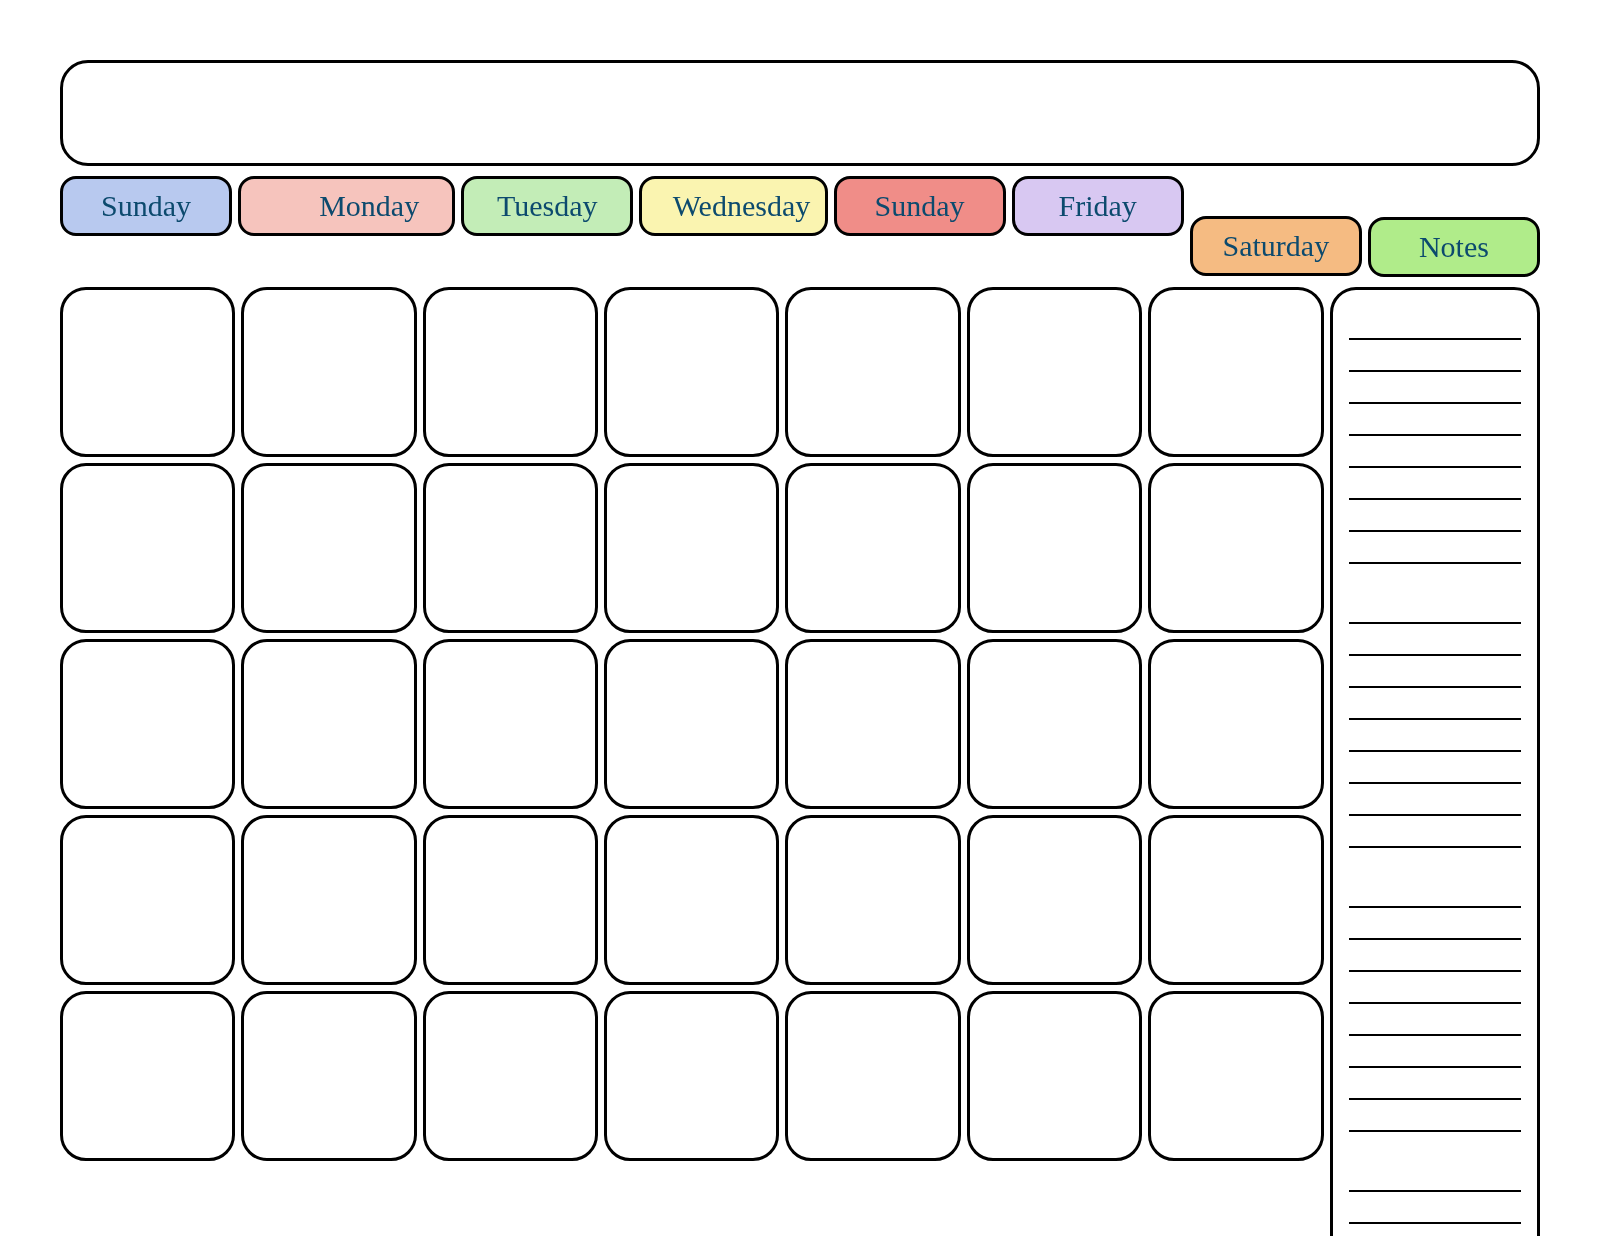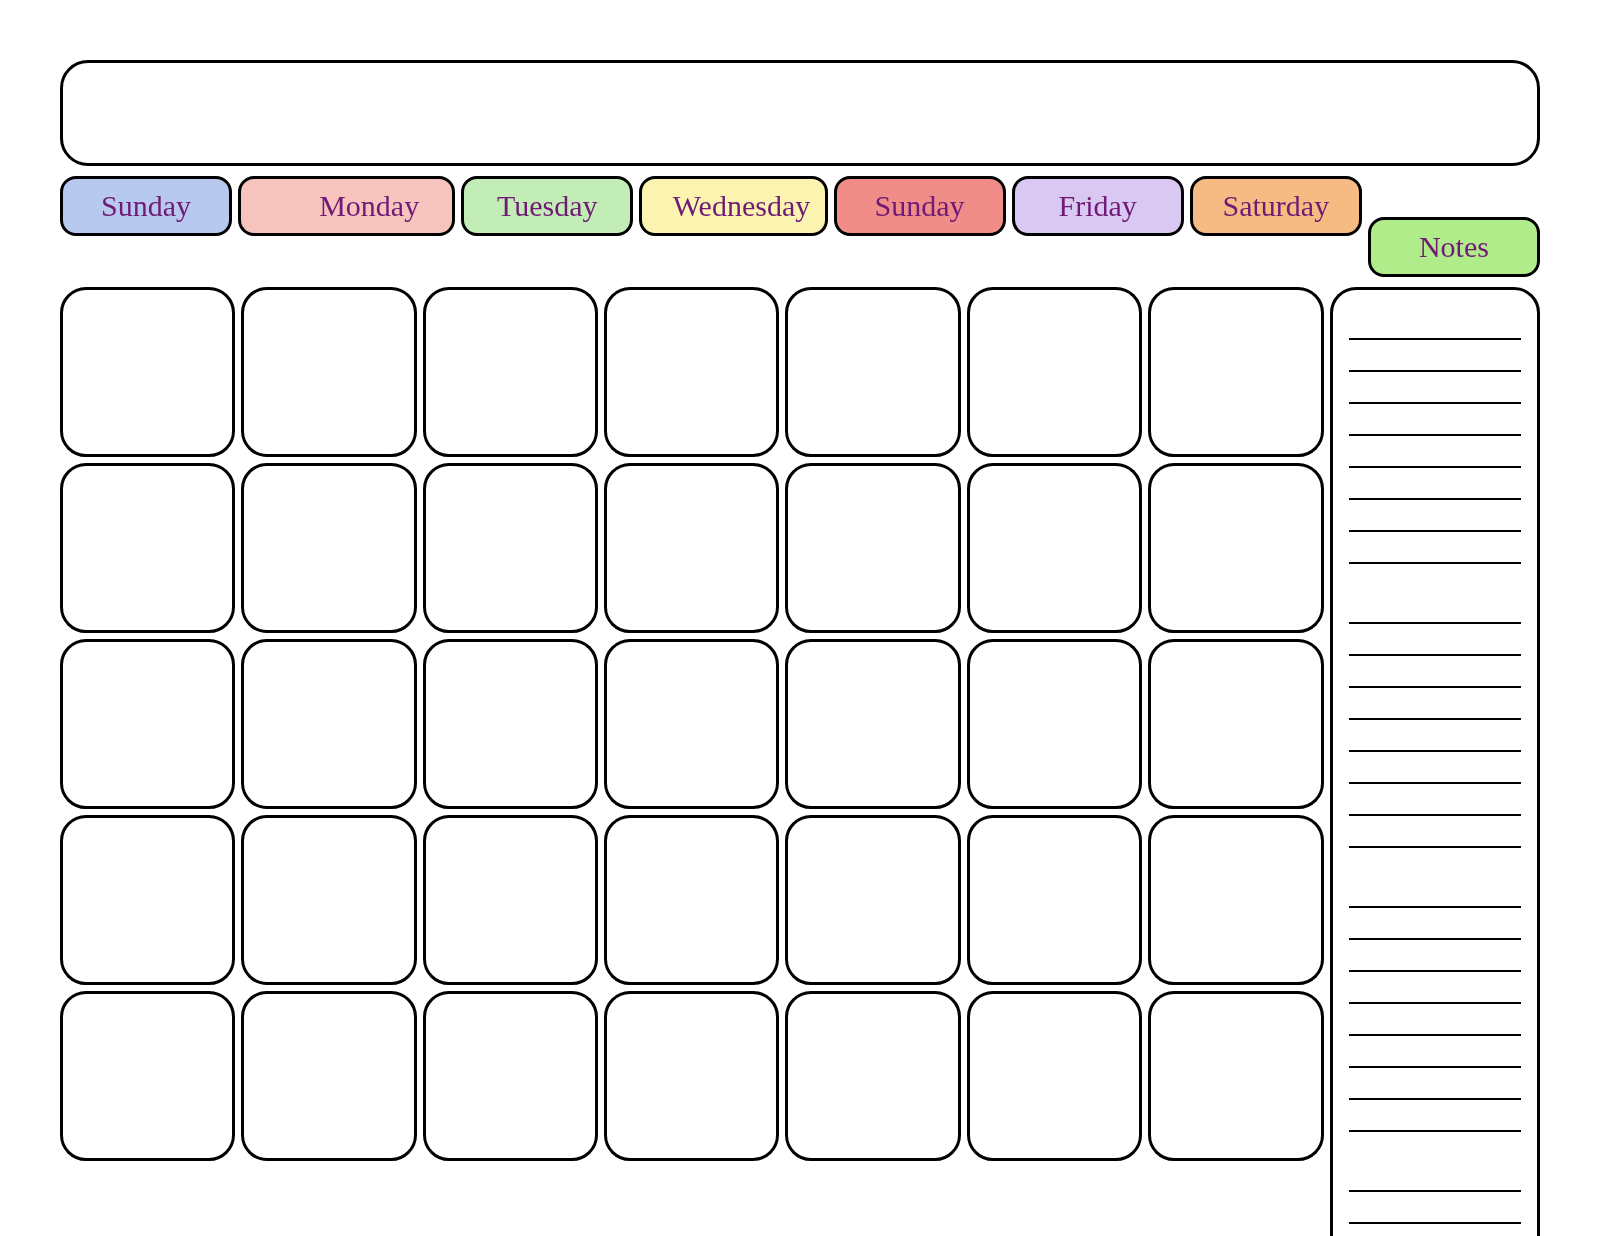--- a/index.html
+++ b/index.html
@@ -30,21 +30,21 @@
   }
   .header-cell {
     flex: 1;
     height: 60px;
     border: 3px solid #000;
     border-radius: 16px;
     display: flex;
     align-items: center;
     justify-content: center;
     font-size: 30px;
-    color: #701a75;
+    color: #0c4a6e;
     box-sizing: border-box;
   }
   .main-area {
     display: flex;
     padding: 0 10px;
     gap: 6px;
   }
   .grid {
     flex: 7;
     display: grid;
@@ -90,21 +90,21 @@
 
   <div class="title-bar"></div>
 
   <div class="header-row" id="header-row">
       <div class="header-cell" style="background: rgb(184, 201, 239);">Sunday</div>
       <div class="header-cell" style="background: rgb(246, 196, 189); padding-left: 45px;">Monday</div>
       <div class="header-cell" style="background: rgb(195, 237, 183);">Tuesday</div>
       <div class="header-cell" style="background: rgb(250, 244, 176); padding-left: 16px;">Wednesday</div>
       <div class="header-cell" style="background: rgb(240, 141, 136);">Sunday</div>
       <div class="header-cell" style="background: rgb(216, 200, 242);">Friday</div>
-      <div class="header-cell" style="background: rgb(245, 187, 130);">Saturday</div>
+      <div class="header-cell" style="background: rgb(245, 187, 130); margin-top: 40px;">Saturday</div>
       <div class="header-cell" style="background: rgb(176, 236, 138); margin-top: 41px;">Notes</div>
     </div>
 
   <div class="main-area">
     <div class="grid" id="grid">
         <div class="day-cell"></div>
         <div class="day-cell"></div>
         <div class="day-cell"></div>
         <div class="day-cell"></div>
         <div class="day-cell"></div>

